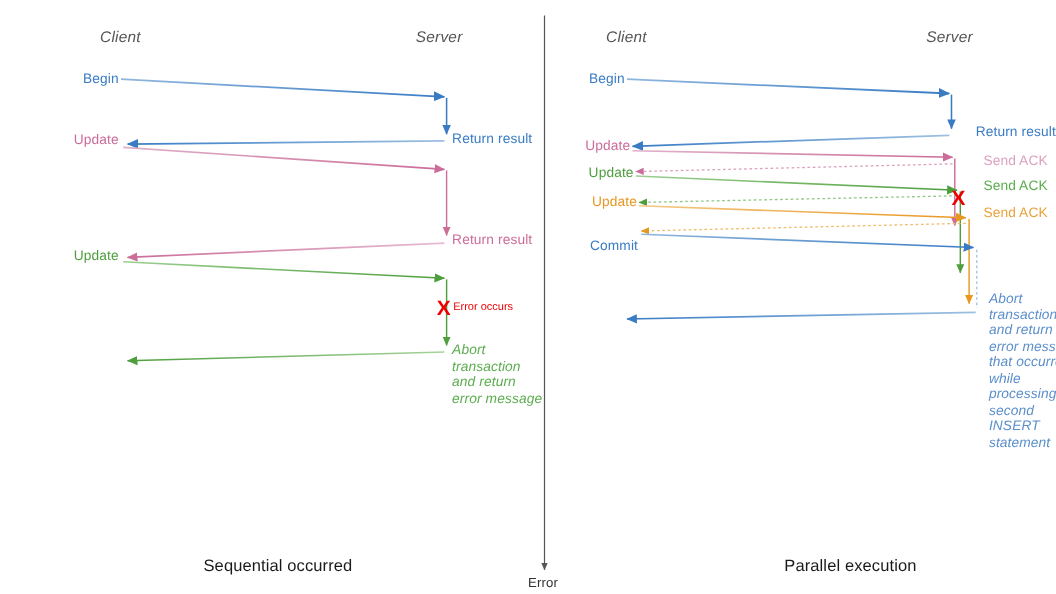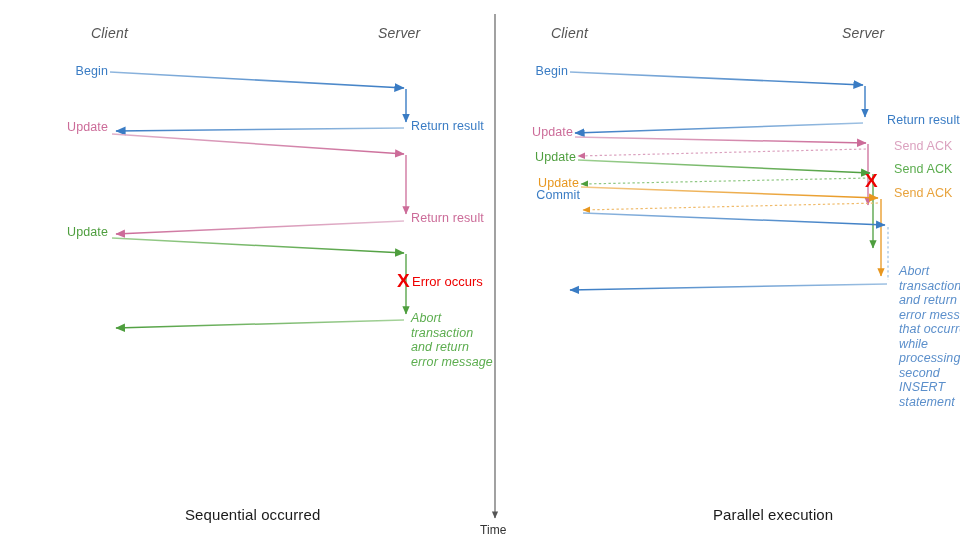--- a/index.html
+++ b/index.html
@@ -54,21 +54,21 @@
   .err-x {
     position: absolute;
     font-size: 19px;
     font-weight: bold;
     color: #ee0000;
     font-family: "Liberation Sans", sans-serif;
     line-height: 19px;
   }
   .err-text {
     position: absolute;
-    font-size: 13px;
+    font-size: 10px;
     color: #ee0000;
     font-family: "Liberation Sans", sans-serif;
     white-space: pre;
   }
   .ra { text-align: right; }
 </style>
 </head>
 <body>
 
 <div id="canvas">
@@ -196,30 +196,30 @@
   <div class="err-x" style="left:367px; top:271px;">X</div>
   <div class="err-text" style="left:382px; top:274px;">Error occurs</div>
 
   <div class="lbl multiline" style="left:381px; top:311px; color:#5cad4f;">Abort
 transaction
 and return
 error message</div>
 
   <div class="lbl caption" style="left:155px; top:508px;">Sequential occurred</div>
 
-  <div class="lbl time-label" style="left:450px; top:523px;">Time</div>
+  <div class="lbl time-label" style="left:450px; top:523px;">Error</div>
 
   <div class="lbl actor ra" style="left:478px; top:26px; width:80px;">Client</div>
   <div class="lbl actor" style="left:812px; top:26px;">Server</div>
 
   <div class="lbl ra" style="left:470px; top:64px; width:68px; color:#3a7cc4;">Begin</div>
   <div class="lbl ra" style="left:475px; top:125px; width:68px; color:#cc6c99;">Update</div>
   <div class="lbl ra" style="left:478px; top:150px; width:68px; color:#4e9e3e;">Update</div>
   <div class="lbl ra" style="left:481px; top:176px; width:68px; color:#e8971f;">Update</div>
-  <div class="lbl ra" style="left:478px; top:188px; width:72px; color:#3a7cc4;">Commit</div>
+  <div class="lbl ra" style="left:478px; top:216px; width:72px; color:#3a7cc4;">Commit</div>
 
   <div class="lbl" style="left:857px; top:113px; color:#3a7cc4;">Return result</div>
   <div class="lbl" style="left:864px; top:139px; color:#dba2bf;">Send ACK</div>
   <div class="lbl" style="left:864px; top:162px; color:#5cad4f;">Send ACK</div>
   <div class="lbl" style="left:864px; top:186px; color:#e8a33d;">Send ACK</div>
 
   <div class="err-x" style="left:835px; top:171px;">X</div>
 
   <div class="lbl multiline" style="left:869px; top:264px; color:#5b8fcb;">Abort
 transaction

